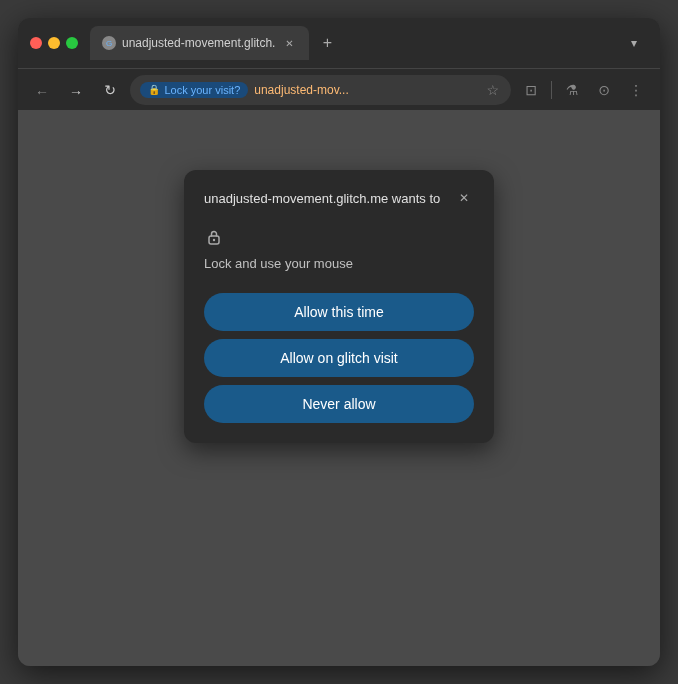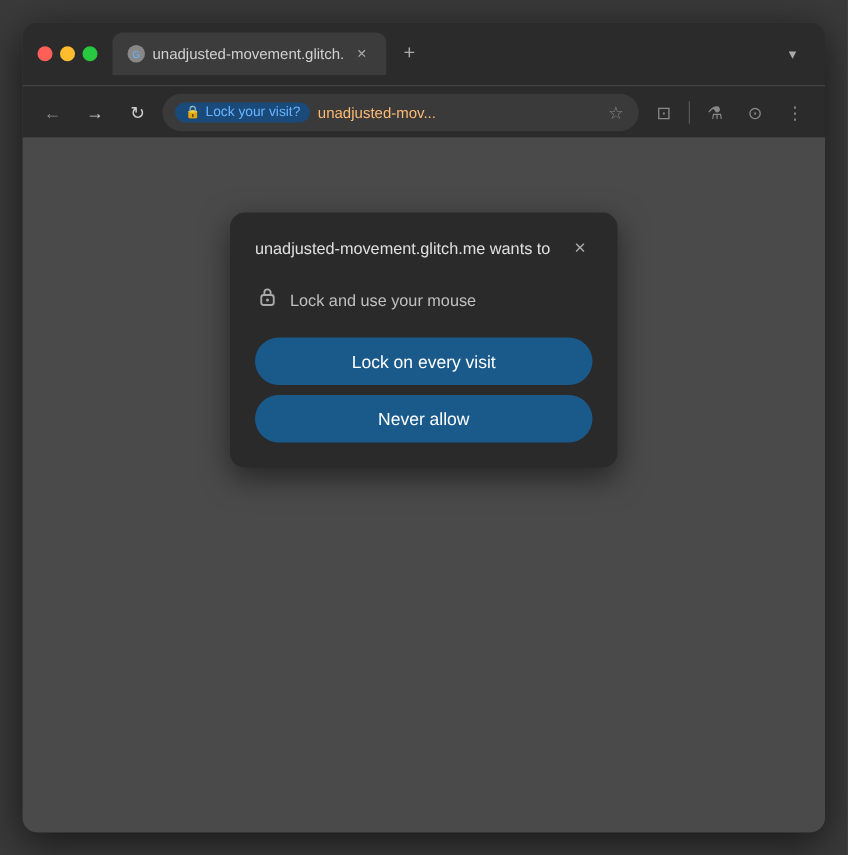--- a/index.html
+++ b/index.html
@@ -269,24 +269,25 @@
       justify-content: center;
       color: #aaa;
       font-size: 12px;
       cursor: pointer;
       flex-shrink: 0;
       margin-top: -2px;
     }
 
     .dialog-permission {
       display: flex;
-      align-items: flex-end;
+      align-items: flex-start;
       gap: 8px;
       margin-bottom: 16px;
       padding: 6px 0;
+      flex-direction: column;
     }
 
     .permission-icon {
       width: 20px;
       height: 20px;
       display: flex;
       align-items: center;
       justify-content: center;
       font-size: 14px;
       color: #aaa;
@@ -380,20 +381,21 @@
           <svg width="16" height="18" viewBox="0 0 16 18" fill="none" xmlns="http://www.w3.org/2000/svg">
             <rect x="3" y="7" width="10" height="8" rx="2" stroke="#aaa" stroke-width="1.5" fill="none"></rect>
             <path d="M5.5 7V5a2.5 2.5 0 0 1 5 0v2" stroke="#aaa" stroke-width="1.5" fill="none" stroke-linecap="round"></path>
             <circle cx="8" cy="11" r="1.2" fill="#aaa"></circle>
           </svg>
         </div>
         <span class="permission-label">Lock and use your mouse</span>
       </div>
 
       <div class="dialog-buttons">
-        <button class="dialog-btn">Lock on every visit</button>
+        <button class="dialog-btn">Allow this time</button>
+        <button class="dialog-btn">Allow on glitch visit</button>
         <button class="dialog-btn">Never allow</button>
       </div>
 
     </div>
   </div>
 
 </div>
 
 </body></html>

